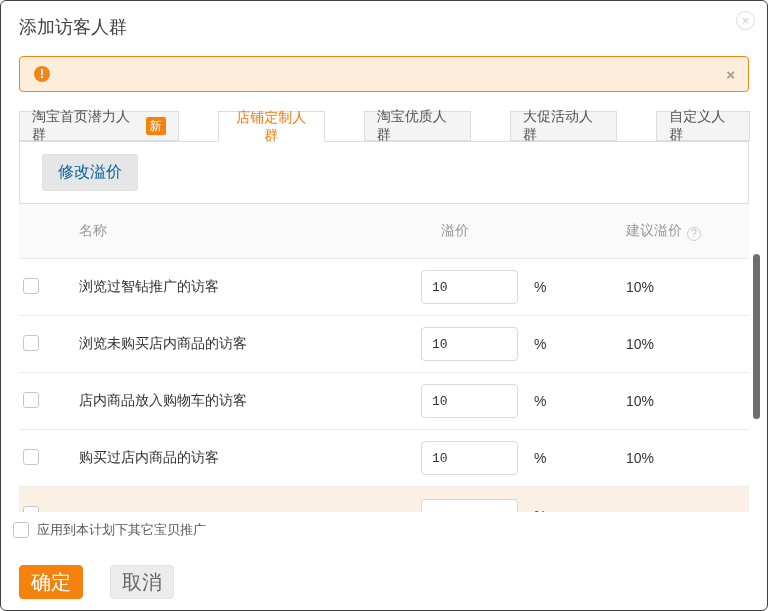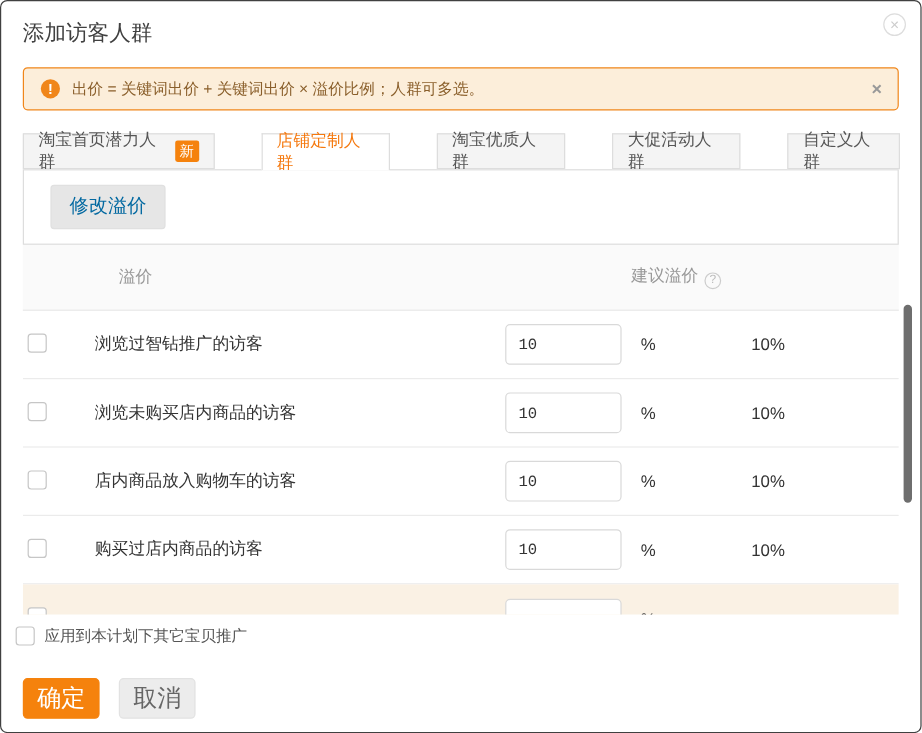--- a/index.html
+++ b/index.html
@@ -22,21 +22,21 @@
                 color: #fff; font-size: 12px; font-weight: bold; line-height: 16px; text-align: center; }
   .alert-text { margin-left: 10px; font-size: 13px; color: #8a5f2b; }
   .alert-close { position: absolute; right: 13px; top: 9px; color: #999; font-size: 15px;
                  font-weight: bold; cursor: pointer; line-height: 17px; }
 
   
   .tabs { display: flex; margin: 19px 18px 0; position: relative; z-index: 2; gap: 40px; }
   .tab { background: #f4f4f4; border: 1px solid #ddd; margin-right: -1px; padding: 6px 12px 6px;
          font-size: 14px; color: #555; cursor: pointer; display: flex; align-items: center; height: 30px; }
   .tab.active { background: #fff; color: #f5790f; border-bottom-color: #fff; margin-bottom: -1px;
-                height: 31px; position: relative; z-index: 3; }
+                height: 31px; position: relative; z-index: 3; text-align: center; }
   .tab-badge { display: inline-block; margin-left: 6px; background: #f5820d; color: #fff;
                font-size: 12px; line-height: 1; padding: 3px 4px; border-radius: 2px; }
 
   
   .tab-box { margin: 0 18px; border: 1px solid #ddd; padding: 12px 0 12px 22px; position: relative; z-index: 1; }
   .modify-btn { background: #e6e6e6; border: 1px solid #e0e0e0; border-radius: 3px; color: #0369a1;
                 font-size: 16px; padding: 7px 15px; cursor: pointer; }
 
   
   .grid-cols { display: grid; grid-template-columns: 60px 342px 105px 100px 1fr; align-items: center; }
@@ -64,35 +64,34 @@
 
   
   .apply-row { margin: 9px 18px 0 12px; display: flex; align-items: center; }
   .apply-label { margin-left: 8px; font-size: 13px; color: #555; }
 
   
   .footer { margin: 26px 18px 0; display: flex; }
   .btn { font-size: 20px; border-radius: 4px; cursor: pointer; padding: 8px 11px; line-height: 16px;
          font-family: "Liberation Sans", "DejaVu Sans", sans-serif; }
   .btn-confirm { background: #f5820d; border: 1px solid #f5820d; color: #fff; }
-  .btn-cancel { background: #ececec; border: 1px solid #e2e2e2; color: #666; margin-left: 16px; }
+  .btn-cancel { background: #ececec; border: 1px solid #e2e2e2; color: #666; margin-left: 27px; }
 </style>
 </head>
 <body>
 
 <div class="modal">
 
   <div class="modal-header">
     <div class="modal-title">添加访客人群</div>
     <div class="modal-close">×</div>
   </div>
 
   <div class="alert">
     <span class="alert-icon">!</span>
-    <span class="alert-text">出价 = 关键词出价 + 关键词出价 × 溢价比例；人群可多选。</span>
     <span class="alert-close">×</span>
   </div>
 
   <div class="tabs">
     <div class="tab">
       <span>淘宝首页潜力人群</span>
       <span class="tab-badge">新</span>
     </div>
     <div class="tab active">
       <span>店铺定制人群</span>
@@ -107,20 +106,21 @@
       <span>自定义人群</span>
     </div>
   </div>
 
   <div class="tab-box">
     <button class="modify-btn">修改溢价</button>
   </div>
 
   <div class="table-header grid-cols">
     <div></div>
+    <div>名称</div>
     <div class="th-premium">溢价</div>
     <div></div>
     <div>
       <span>建议溢价</span><span class="q-icon">?</span>
     </div>
   </div>
 
   <div class="rows-viewport">
 
     <div class="row grid-cols">

